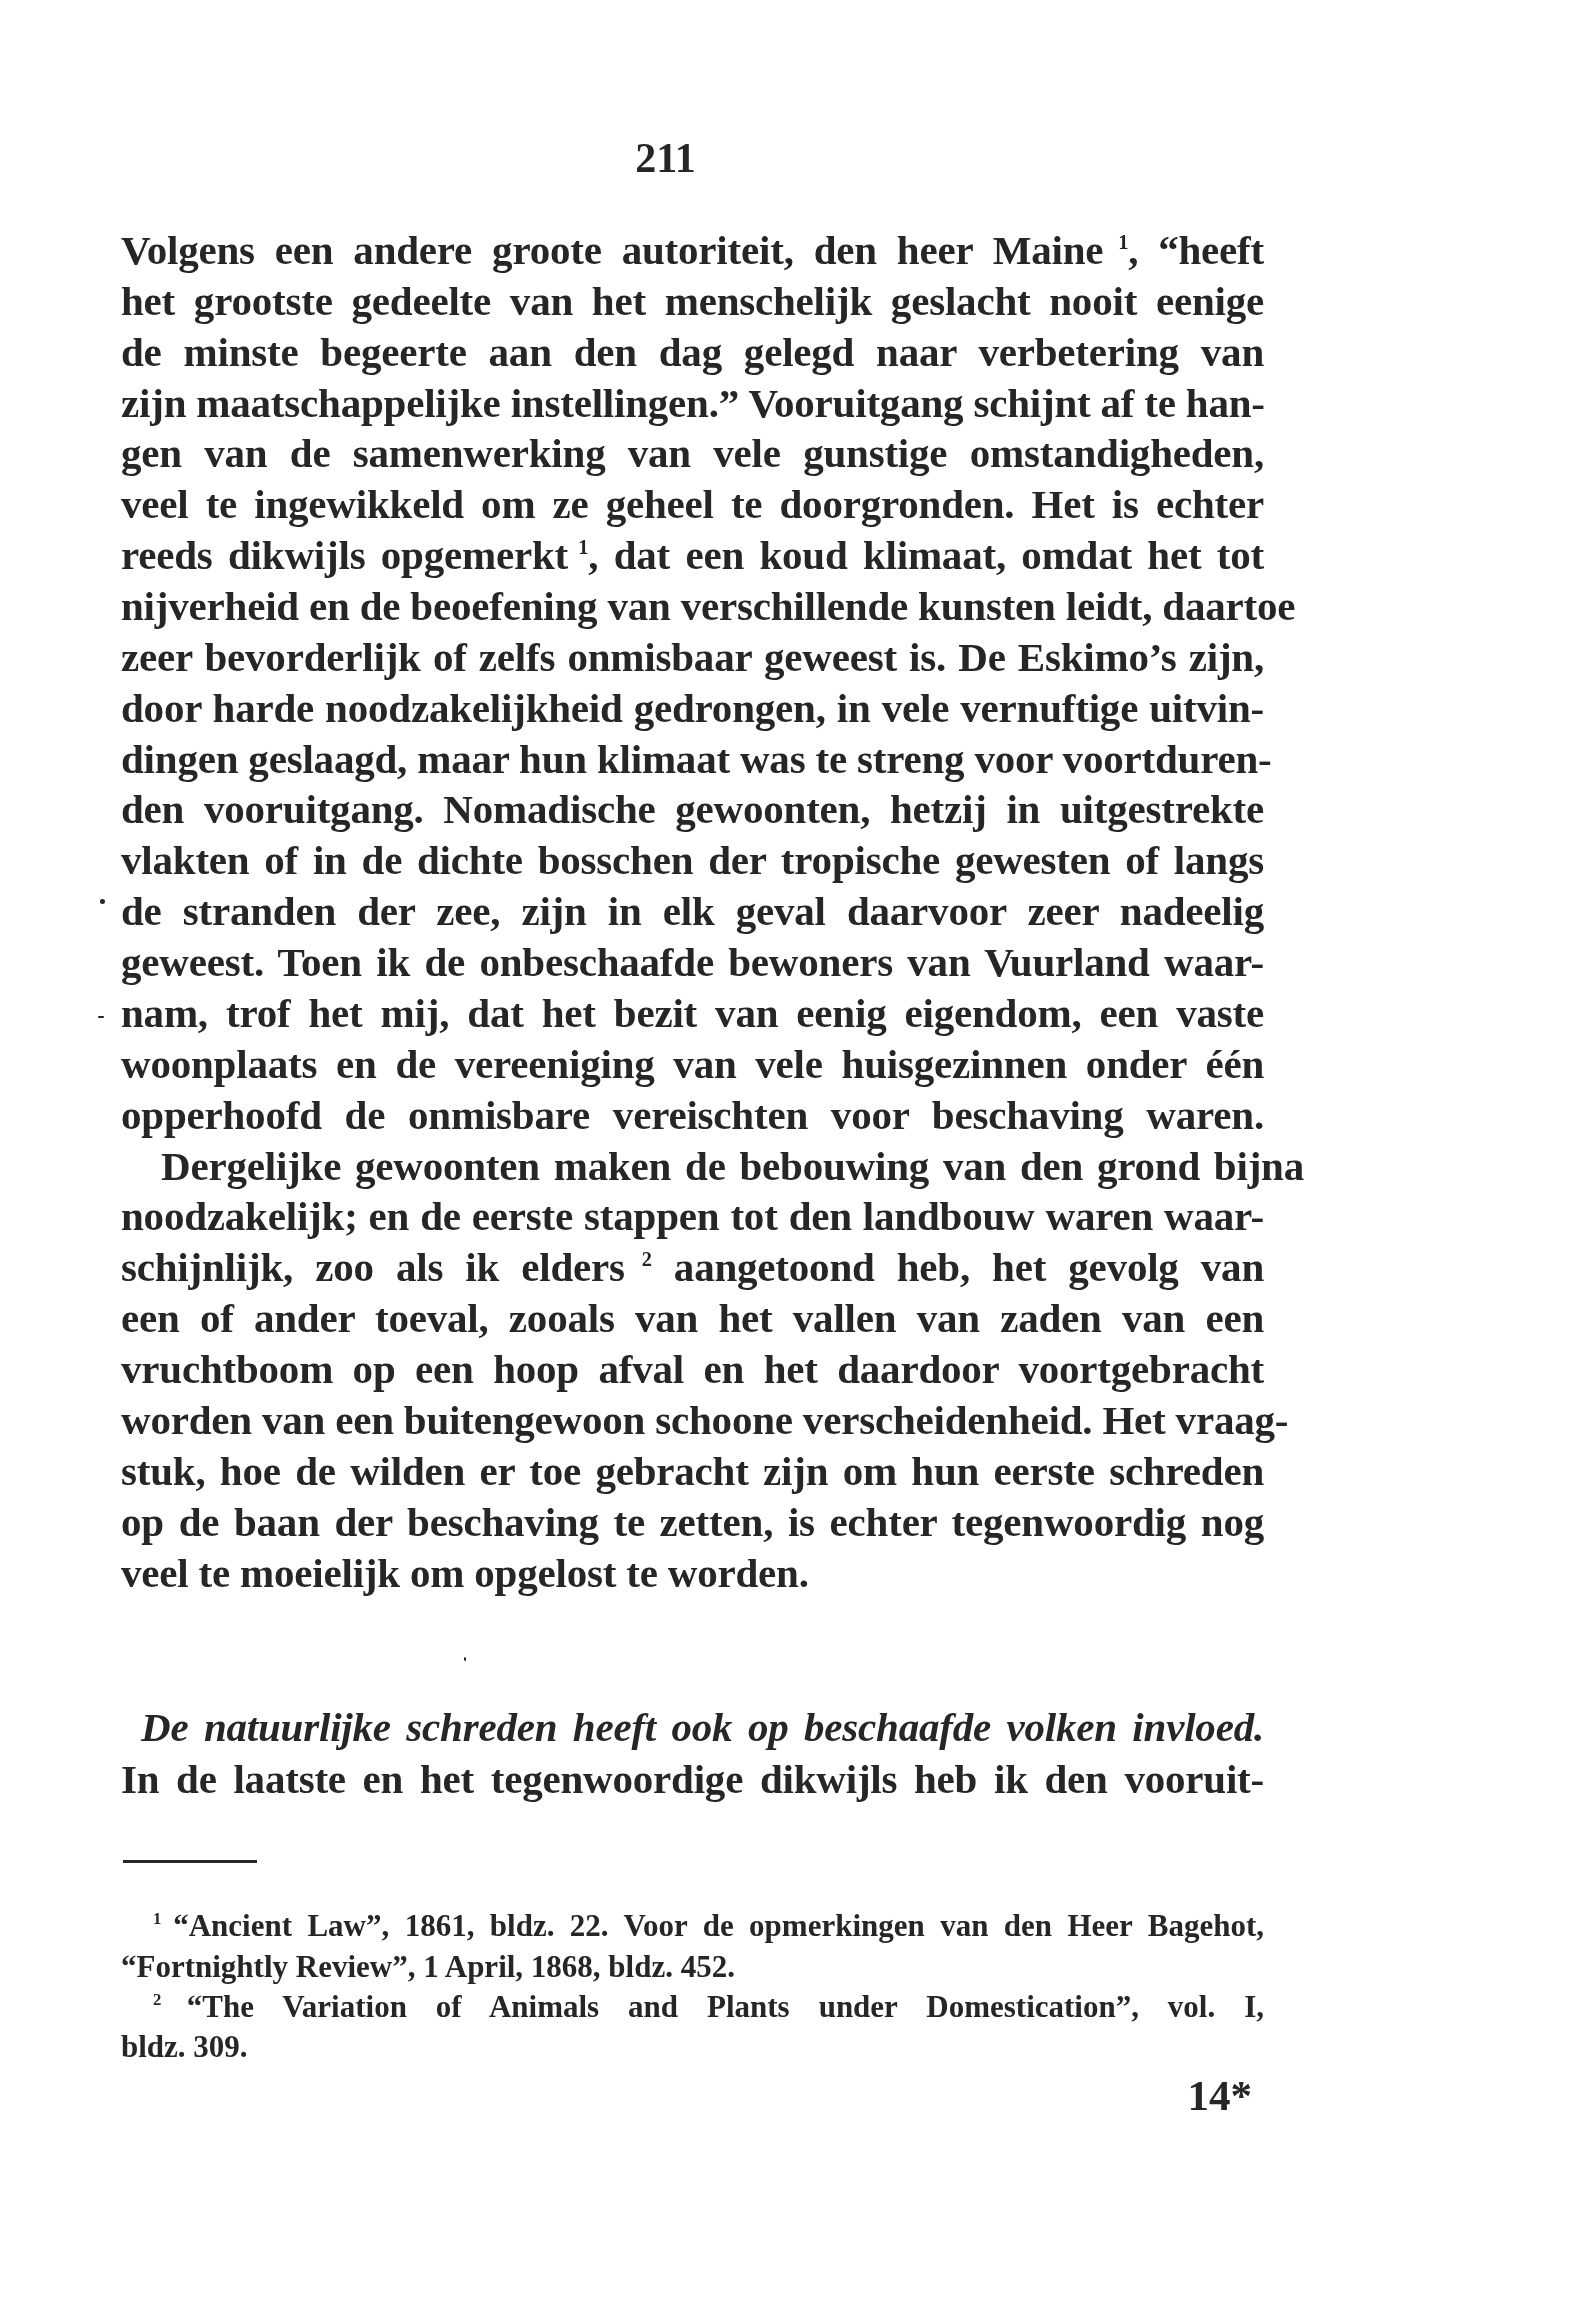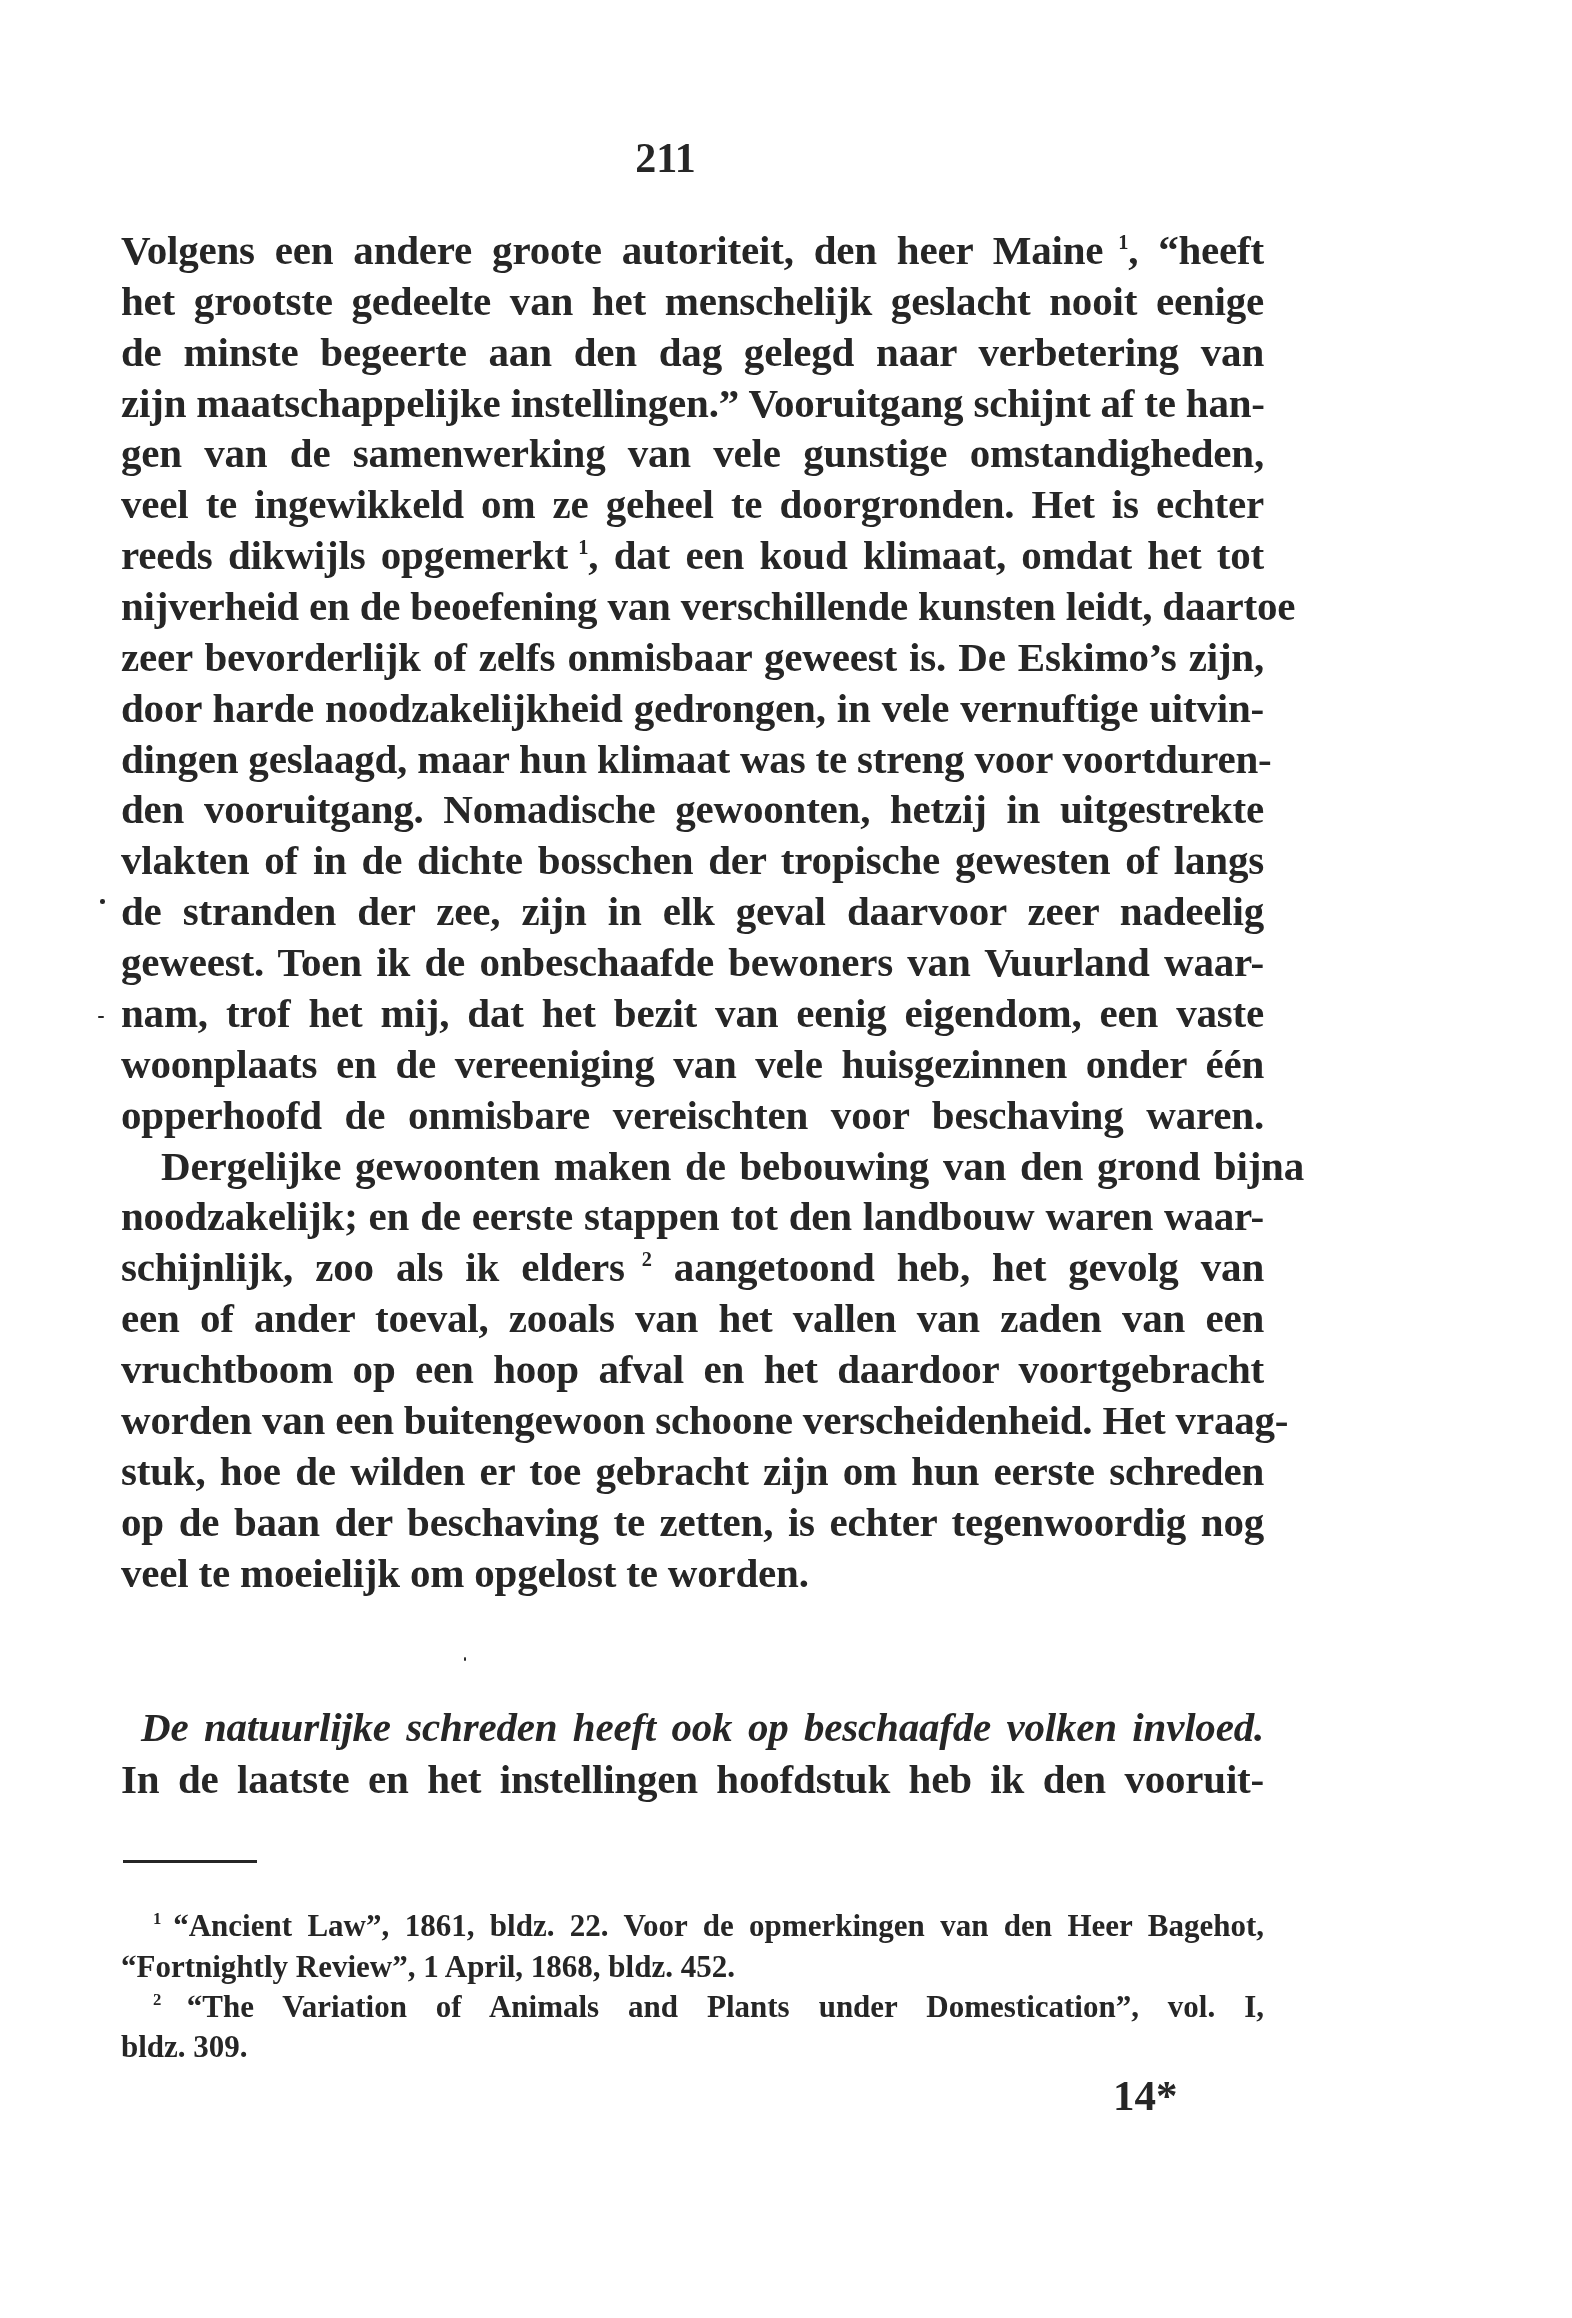--- a/index.html
+++ b/index.html
@@ -21,21 +21,21 @@
   .fn-line {
     position: absolute; left: 121px; width: 1143px; height: 41px;
     font-family: "Liberation Serif", "DejaVu Serif", serif; font-size: 31px; font-weight: bold;
     line-height: 41px; white-space: nowrap; text-align: justify; text-align-last: justify;
   }
   .fn-line.last { text-align-last: left; }
   .fn-line.indent { left: 153px; width: 1111px; }
   .fn-line sup { font-size: 16.7px; vertical-align: 12px; line-height: 0; }
   .rule { position: absolute; left: 123px; top: 1860px; width: 134px; height: 2.8px; background: #262626; }
   .signature {
-    position: absolute; left: 1113px; top: 2073px; width: 139px; text-align: left;
+    position: absolute; left: 1113px; top: 2073px; width: 139px; text-align: right;
     font-family: "Liberation Serif", "DejaVu Serif", serif; font-size: 43px; font-weight: bold; line-height: 46px;
   }
   .speck { position: absolute; background: #262626; border-radius: 50%; }
 </style>
 </head>
 <body>
 
 <div class="page">
 
   <div class="pagenum">211</div>
@@ -64,21 +64,21 @@
       <div class="line" style="top: 1242px;"><span>schijnlijk, zoo als ik elders</span><sup> 2</sup><span> aangetoond heb, het gevolg van</span></div>
       <div class="line" style="top: 1293px;"><span>een of ander toeval, zooals van het vallen van zaden van een</span></div>
       <div class="line" style="top: 1344px;"><span>vruchtboom op een hoop afval en het daardoor voortgebracht</span></div>
       <div class="line" style="top: 1395px;"><span>worden van een buitengewoon schoone verscheidenheid. Het vraag-</span></div>
       <div class="line" style="top: 1446px;"><span>stuk, hoe de wilden er toe gebracht zijn om hun eerste schreden</span></div>
       <div class="line" style="top: 1497px;"><span>op de baan der beschaving te zetten, is echter tegenwoordig nog</span></div>
       <div class="line last" style="top: 1548px;"><span>veel te moeielijk om opgelost te worden.</span></div>
     </div>
 
   <div class="line italic" style="top:1702px;">De natuurlijke schreden heeft ook op beschaafde volken invloed.</div>
-  <div class="line" style="top:1754px;">In de laatste en het instellingen hoofdstuk heb ik den vooruit-</div>
+  <div class="line" style="top:1754px;">In de laatste en het tegenwoordige dikwijls heb ik den vooruit-</div>
 
   <div class="rule"></div>
 
   <div id="footnotes">
       <div class="fn-line indent" style="top: 1905px;"><sup>1 </sup><span>“Ancient Law”, 1861, bldz. 22. Voor de opmerkingen van den Heer Bagehot,</span></div>
       <div class="fn-line last" style="top: 1946px;"><span>“Fortnightly Review”, 1 April, 1868, bldz. 452.</span></div>
       <div class="fn-line indent" style="top: 1986px;"><sup>2 </sup><span>“The Variation of Animals and Plants under Domestication”, vol. I,</span></div>
       <div class="fn-line last" style="top: 2026px;"><span>bldz. 309.</span></div>
     </div>
 

